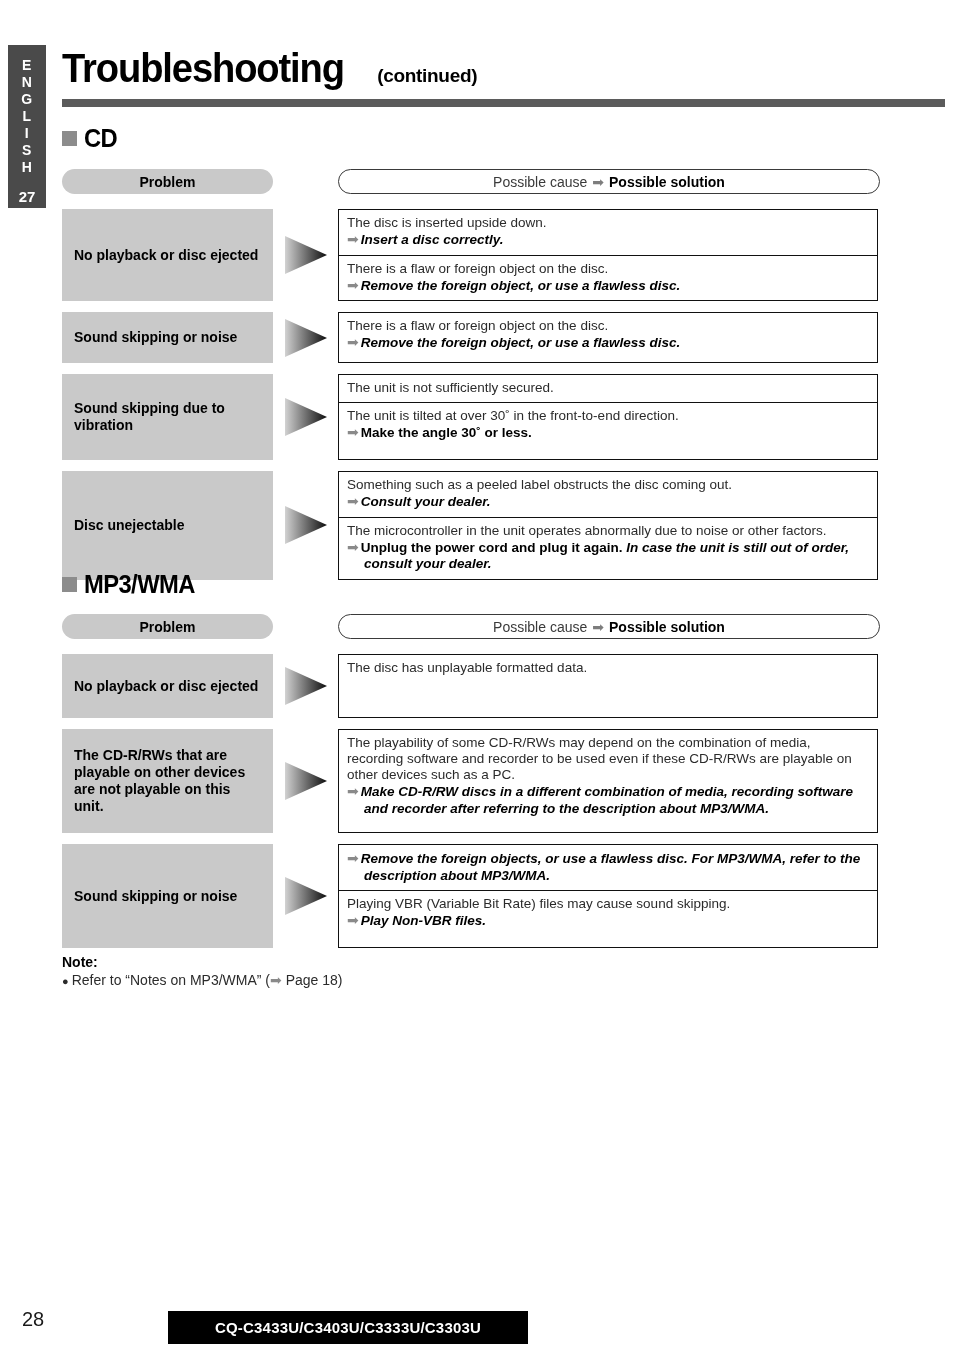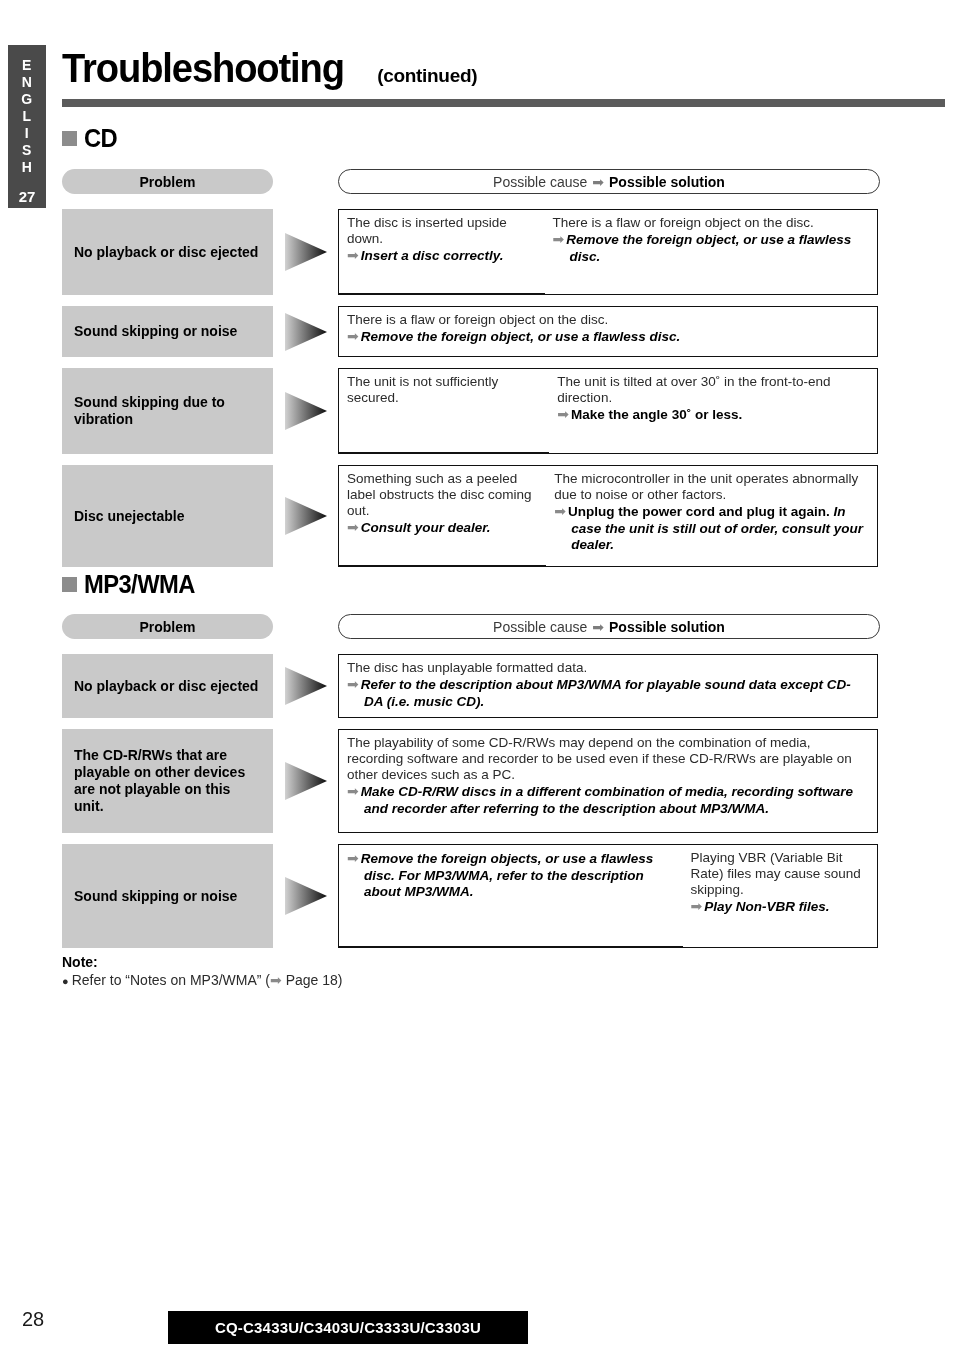--- a/index.html
+++ b/index.html
@@ -159,21 +159,21 @@
   }
   .tri {
     width: 46px;
     height: 46px;
   }
   .sol-cell {
     flex: 1 1 auto;
     border: 1.4px solid #111;
     box-sizing: border-box;
     display: flex;
-    flex-direction: row;
+    flex-direction: column;
   }
   .sol-box {
     padding: 5px 8px 6px 8px;
     border-bottom: 1.4px solid #111;
     box-sizing: border-box;
   }
   .sol-box:last-child { border-bottom: none; }
   .cause-line {
     font-size: 13.5px;
     line-height: 16px;
@@ -371,21 +371,20 @@
   <div class="row">
     <div class="prob-cell" style="min-height:64px">No playback or disc ejected</div>
     <div class="tri-cell">
       <svg class="tri" viewBox="0 0 46 46">
         <polygon points="2,4 44,23 2,42" fill="url(#g1)"></polygon>
       </svg>
     </div>
     <div class="sol-cell">
       <div class="sol-box">
         <div class="cause-line">The disc has unplayable formatted data.</div>
-        <div class="sol-line"><span class="ar">➡</span><span class="it">Refer to the description about MP3/WMA for playable sound data except CD-DA (i.e. music CD).</span></div>
       </div>
     </div>
   </div>
 
   <div class="row">
     <div class="prob-cell" style="min-height:104px">The CD-R/RWs that are playable on other devices are not playable on this unit.</div>
     <div class="tri-cell">
       <svg class="tri" viewBox="0 0 46 46">
         <polygon points="2,4 44,23 2,42" fill="url(#g1)"></polygon>
       </svg>

